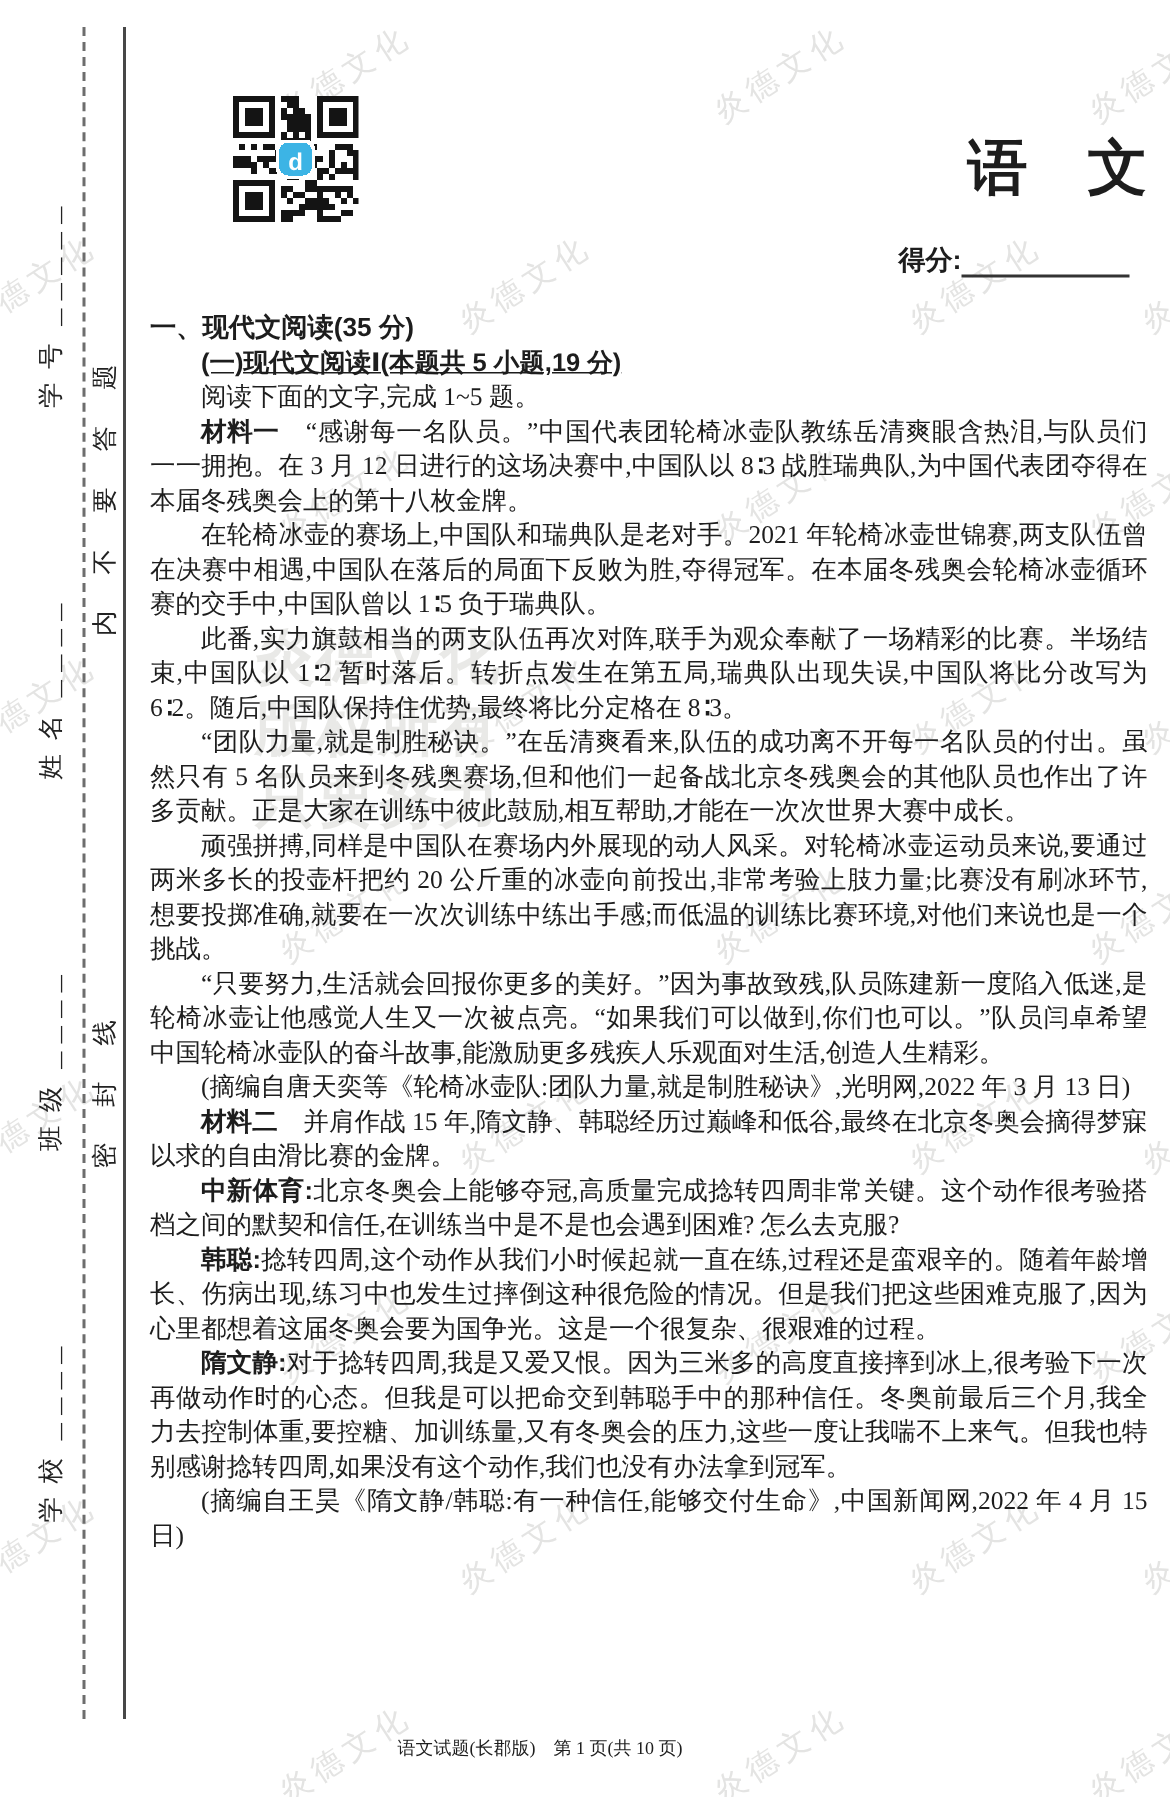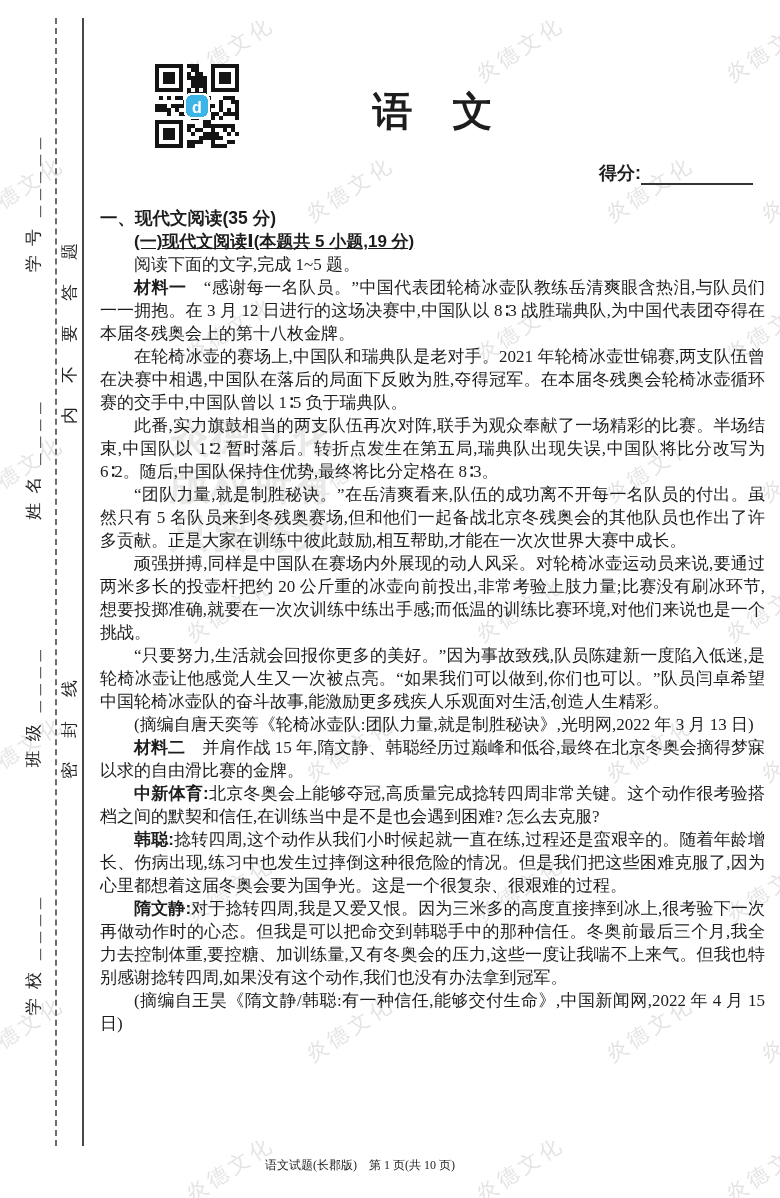--- a/index.html
+++ b/index.html
@@ -24,21 +24,21 @@
   .sidebar-field .fl{letter-spacing:9px;}
   .seal-text{position:absolute;left:-211px;top:488px;width:560px;height:22px;
       transform:rotate(-90deg);display:flex;justify-content:space-between;align-items:center;
       font-size:17px;color:#222;z-index:2;white-space:nowrap;}
   .seal-part{letter-spacing:24px;}
 
   
   .exam-title{position:absolute;left:100px;top:22px;width:630px;text-align:center;
       font-size:30px;font-weight:bold;white-space:nowrap;z-index:2;}
   .qr{position:absolute;left:155px;top:64px;z-index:3;line-height:0;}
-  .subject{position:absolute;left:100px;top:84px;width:665px;text-align:center;
+  .subject{position:absolute;left:100px;top:84px;width:665px;text-align:right;
       font-size:40px;font-weight:bold;font-family:"Liberation Sans","DejaVu Sans",sans-serif;
       z-index:2;}
   .score{position:absolute;top:161px;left:599px;z-index:2;font-size:18px;font-weight:bold;
       font-family:"Liberation Sans","DejaVu Sans",sans-serif;white-space:nowrap;}
   .score-blank{display:inline-block;width:112px;height:18px;border-bottom:2px solid #333;
       vertical-align:bottom;}
   .paper-info{position:absolute;left:100px;top:189px;width:665px;text-align:center;
       font-size:17.5px;z-index:2;}
 
   

